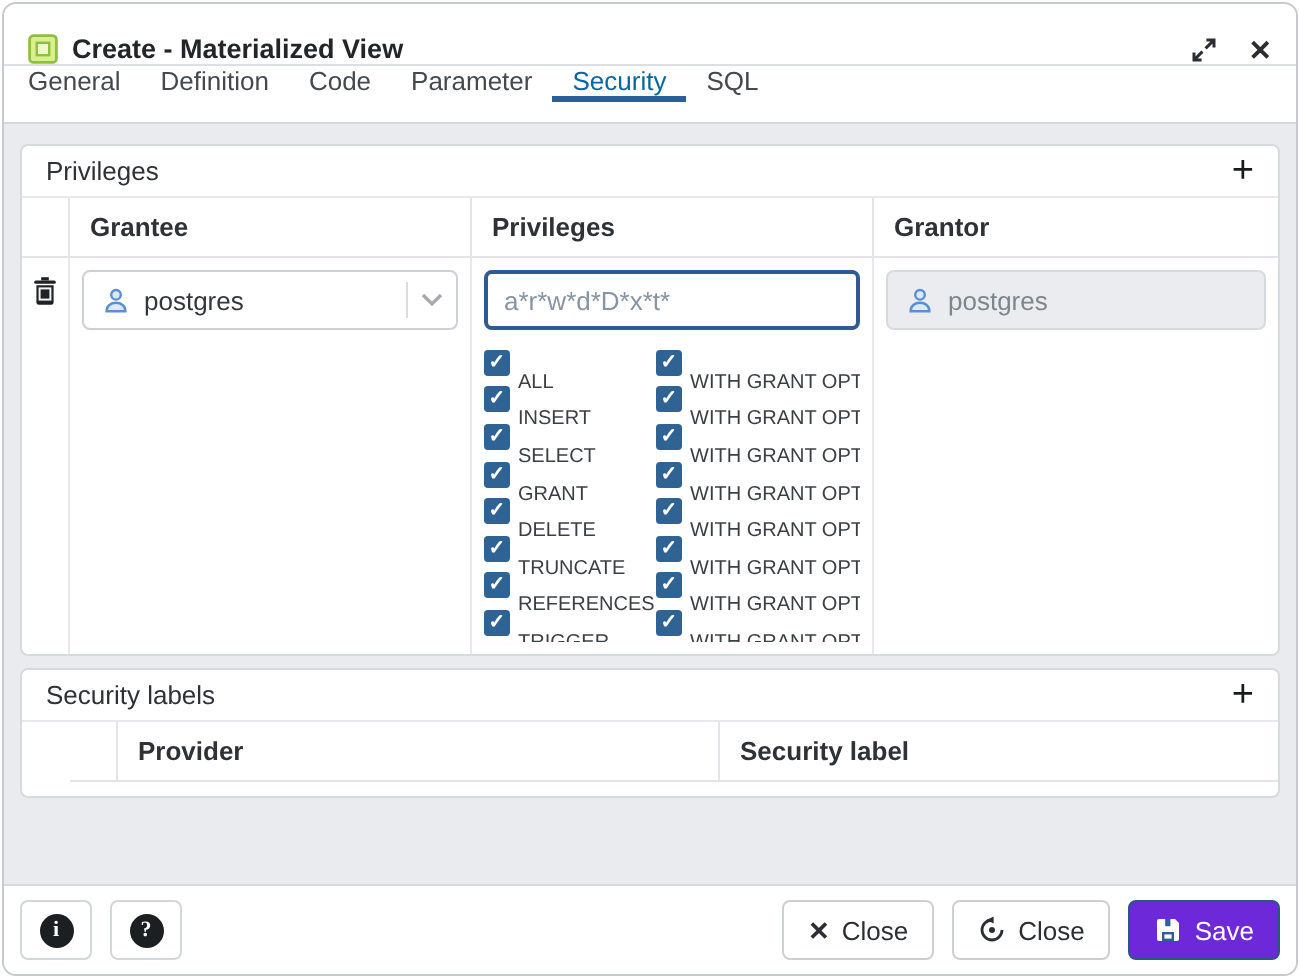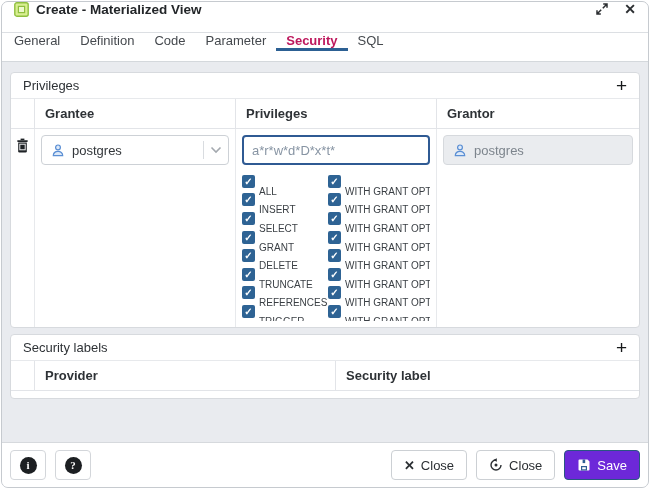--- a/index.html
+++ b/index.html
@@ -1,38 +1,38 @@
 <!DOCTYPE html>
 <html><head>
 <meta charset="utf-8">
 <style>
   html,body{margin:0;padding:0;background:#fff;font-family:"Liberation Sans",sans-serif;}
   .dialog{position:relative;width:648px;height:487px;margin:1px 0 0 1px;background:#e9ebef;
     border:1px solid #c6cacf;border-radius:7px;overflow:hidden;display:flex;flex-direction:column;box-sizing:border-box;}
   
-  .titlebar{height:30px;background:#fff;border-bottom:1px solid #dcdfe3;display:flex;align-items:flex-start;padding:0 12px;flex:0 0 auto;}
+  .titlebar{height:30px;background:#fff;border-bottom:1px solid #dcdfe3;display:flex;align-items:flex-end;padding:0 12px;flex:0 0 auto;}
   .mv-icon{display:flex;align-items:center;margin-right:7px;}
   .title{font-size:13.5px;font-weight:bold;color:#232629;}
   .titlebar-right{margin-left:auto;display:flex;align-items:center;gap:16px;}
   .tb-btn{display:flex;align-items:center;color:#2b2e31;cursor:pointer;}
   .close-x{font-size:14px;font-weight:bold;line-height:14px;}
   
   .tabbar{height:28px;background:#fff;border-bottom:1px solid #d4d8dc;display:flex;align-items:flex-start;padding:0 2px;flex:0 0 auto;}
   .tab{display:flex;align-items:center;padding:0 10px;font-size:13px;color:#45494e;border-bottom:3px solid transparent;box-sizing:border-box;cursor:pointer;}
-  .tab.active{border-bottom-color:#2c6093;color:#be185d;font-weight:bold;}
+  .tab.active{border-bottom-color:#2c6093;color:#0369a1;}
   
   .content{flex:1 1 auto;padding:10px 8px 0 8px;overflow:hidden;}
   .panel{background:#fff;border:1px solid #d7dade;border-radius:4px;overflow:hidden;}
   .panel-header{height:25px;display:flex;align-items:center;padding:0 12px;border-bottom:1px solid #e7e9ec;}
   .panel-title{font-size:13px;color:#2e3236;}
   .add-btn{margin-left:auto;font-size:19px;font-weight:400;color:#17191b;line-height:19px;cursor:pointer;}
   
   .grid{display:grid;}
   .priv-grid{grid-template-columns:24px 201px 201px 1fr;}
-  .sec-grid{grid-template-columns:24px 301px 1fr;}
+  .sec-grid{grid-template-columns:24px 301px 1fr;margin-left:24px;}
   .th{height:30px;display:flex;align-items:center;padding:0 10px;font-size:13px;font-weight:bold;color:#2e3236;
       border-bottom:1px solid #e2e4e8;border-right:1px solid #e2e4e8;box-sizing:border-box;white-space:nowrap;overflow:hidden;}
   .th.last{border-right:none;}
   .td{border-right:1px solid #e7e9ec;padding:6px;box-sizing:border-box;overflow:hidden;}
   .td.last{border-right:none;}
   .del-cell{display:flex;justify-content:center;padding:9px 0 0 0;}
   
   .select{height:30px;border:1px solid #cdd1d6;border-radius:4px;background:#fff;display:flex;align-items:center;padding:0 6px 0 9px;box-sizing:border-box;cursor:pointer;}
   .select .val{font-size:13px;color:#33373b;margin-left:7px;flex:1;}
   .select .vdiv{width:1px;height:18px;background:#d9dce0;margin-right:6px;}

